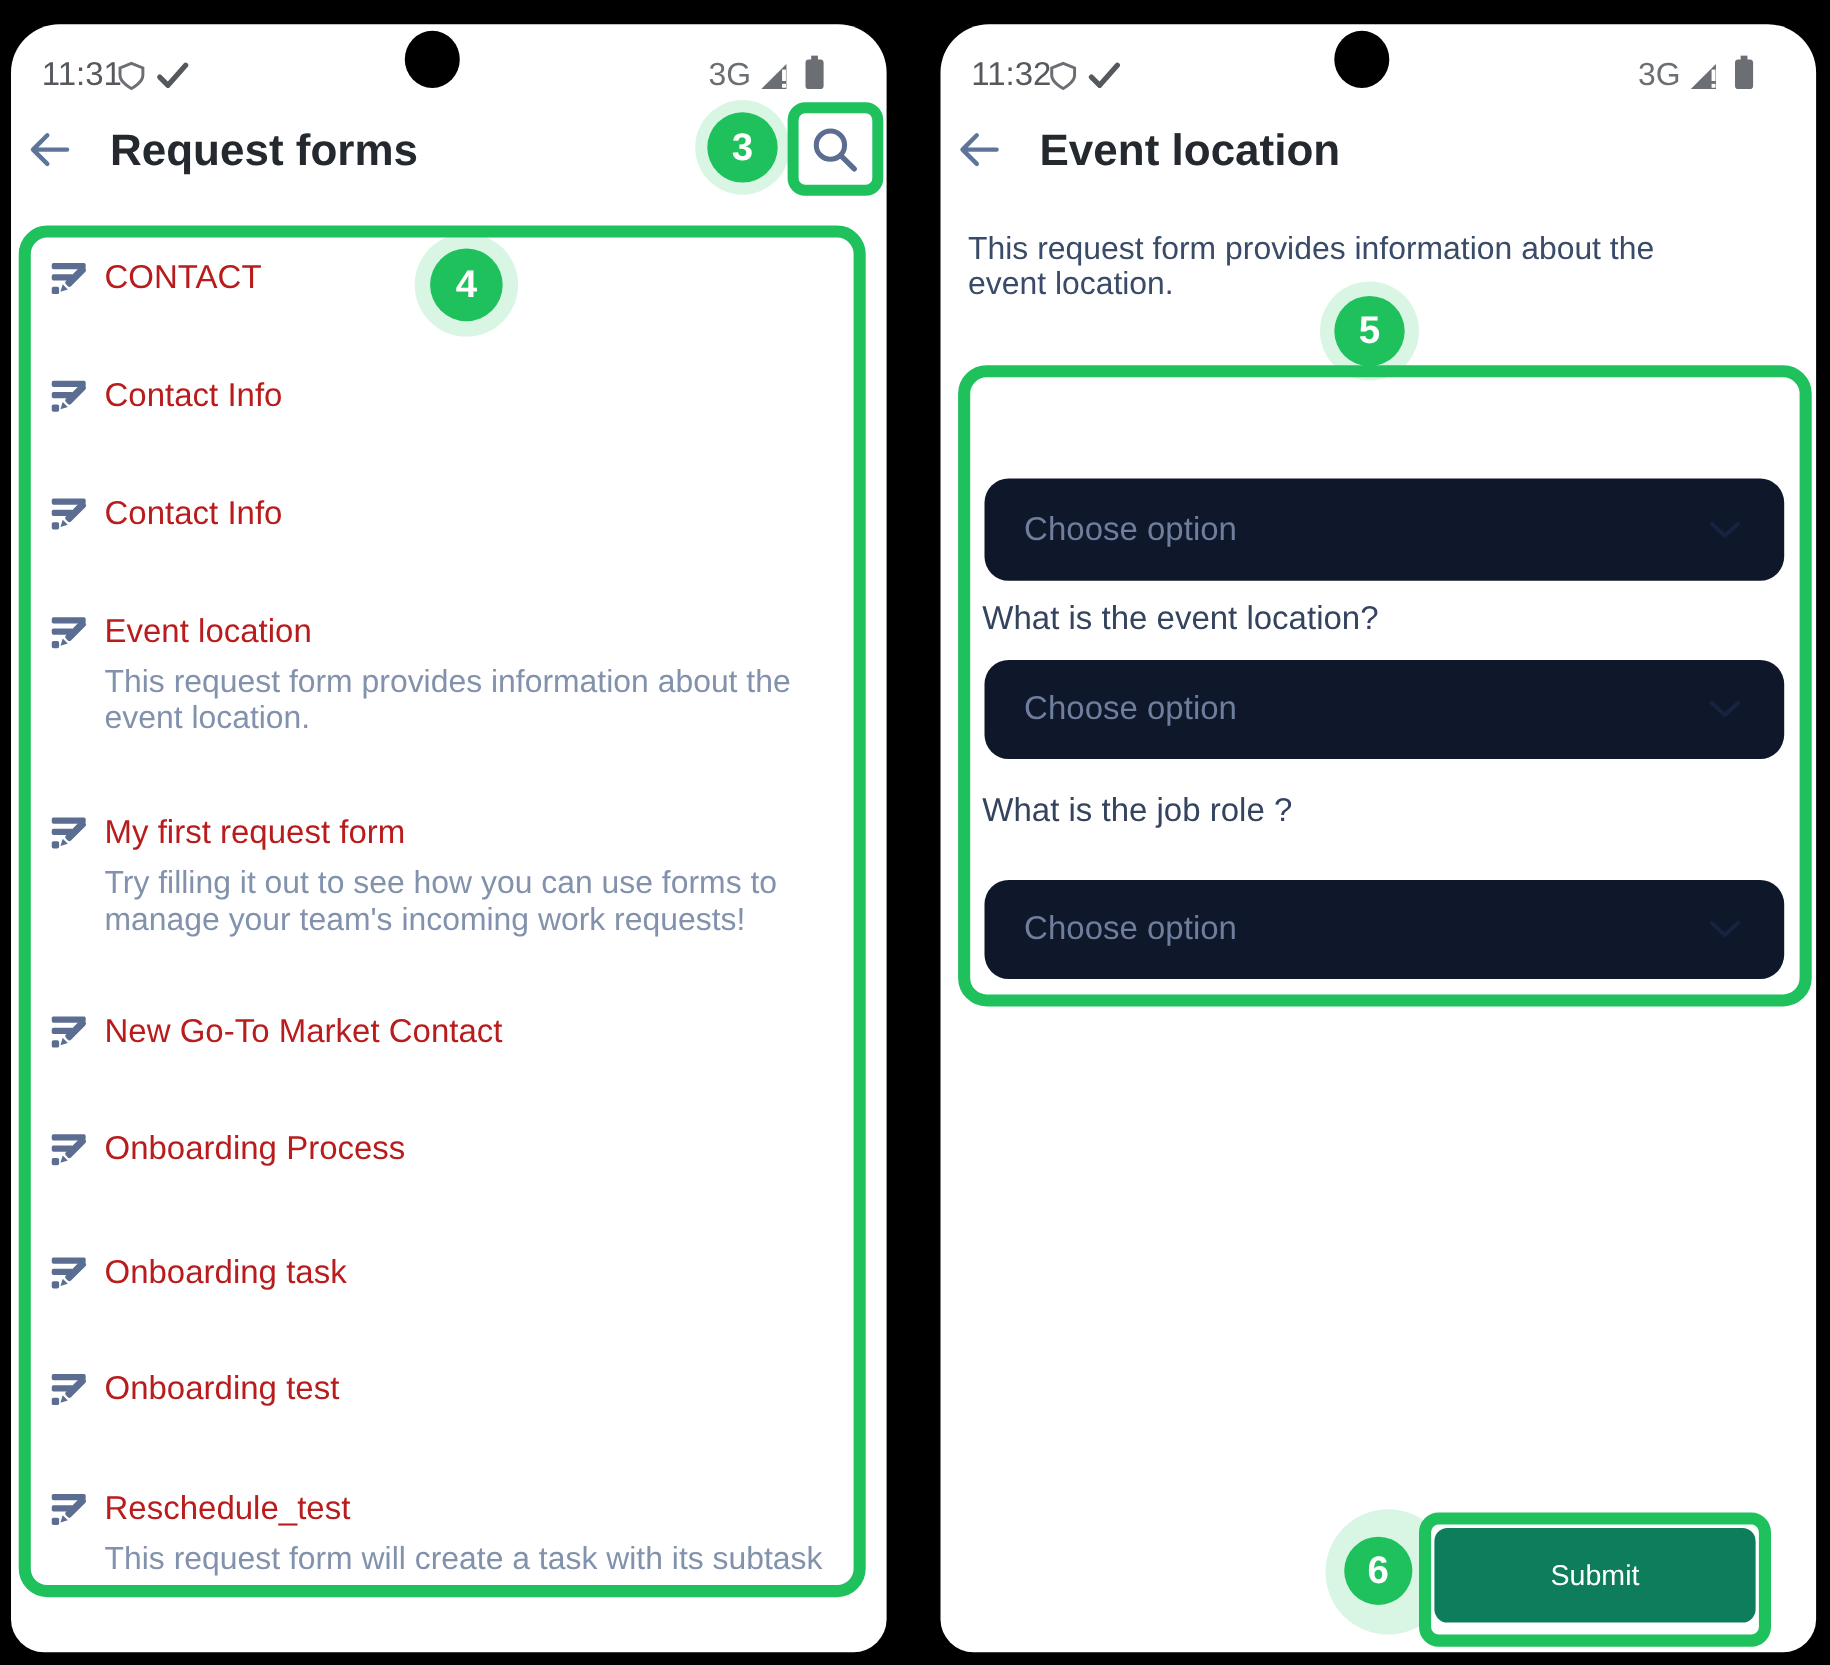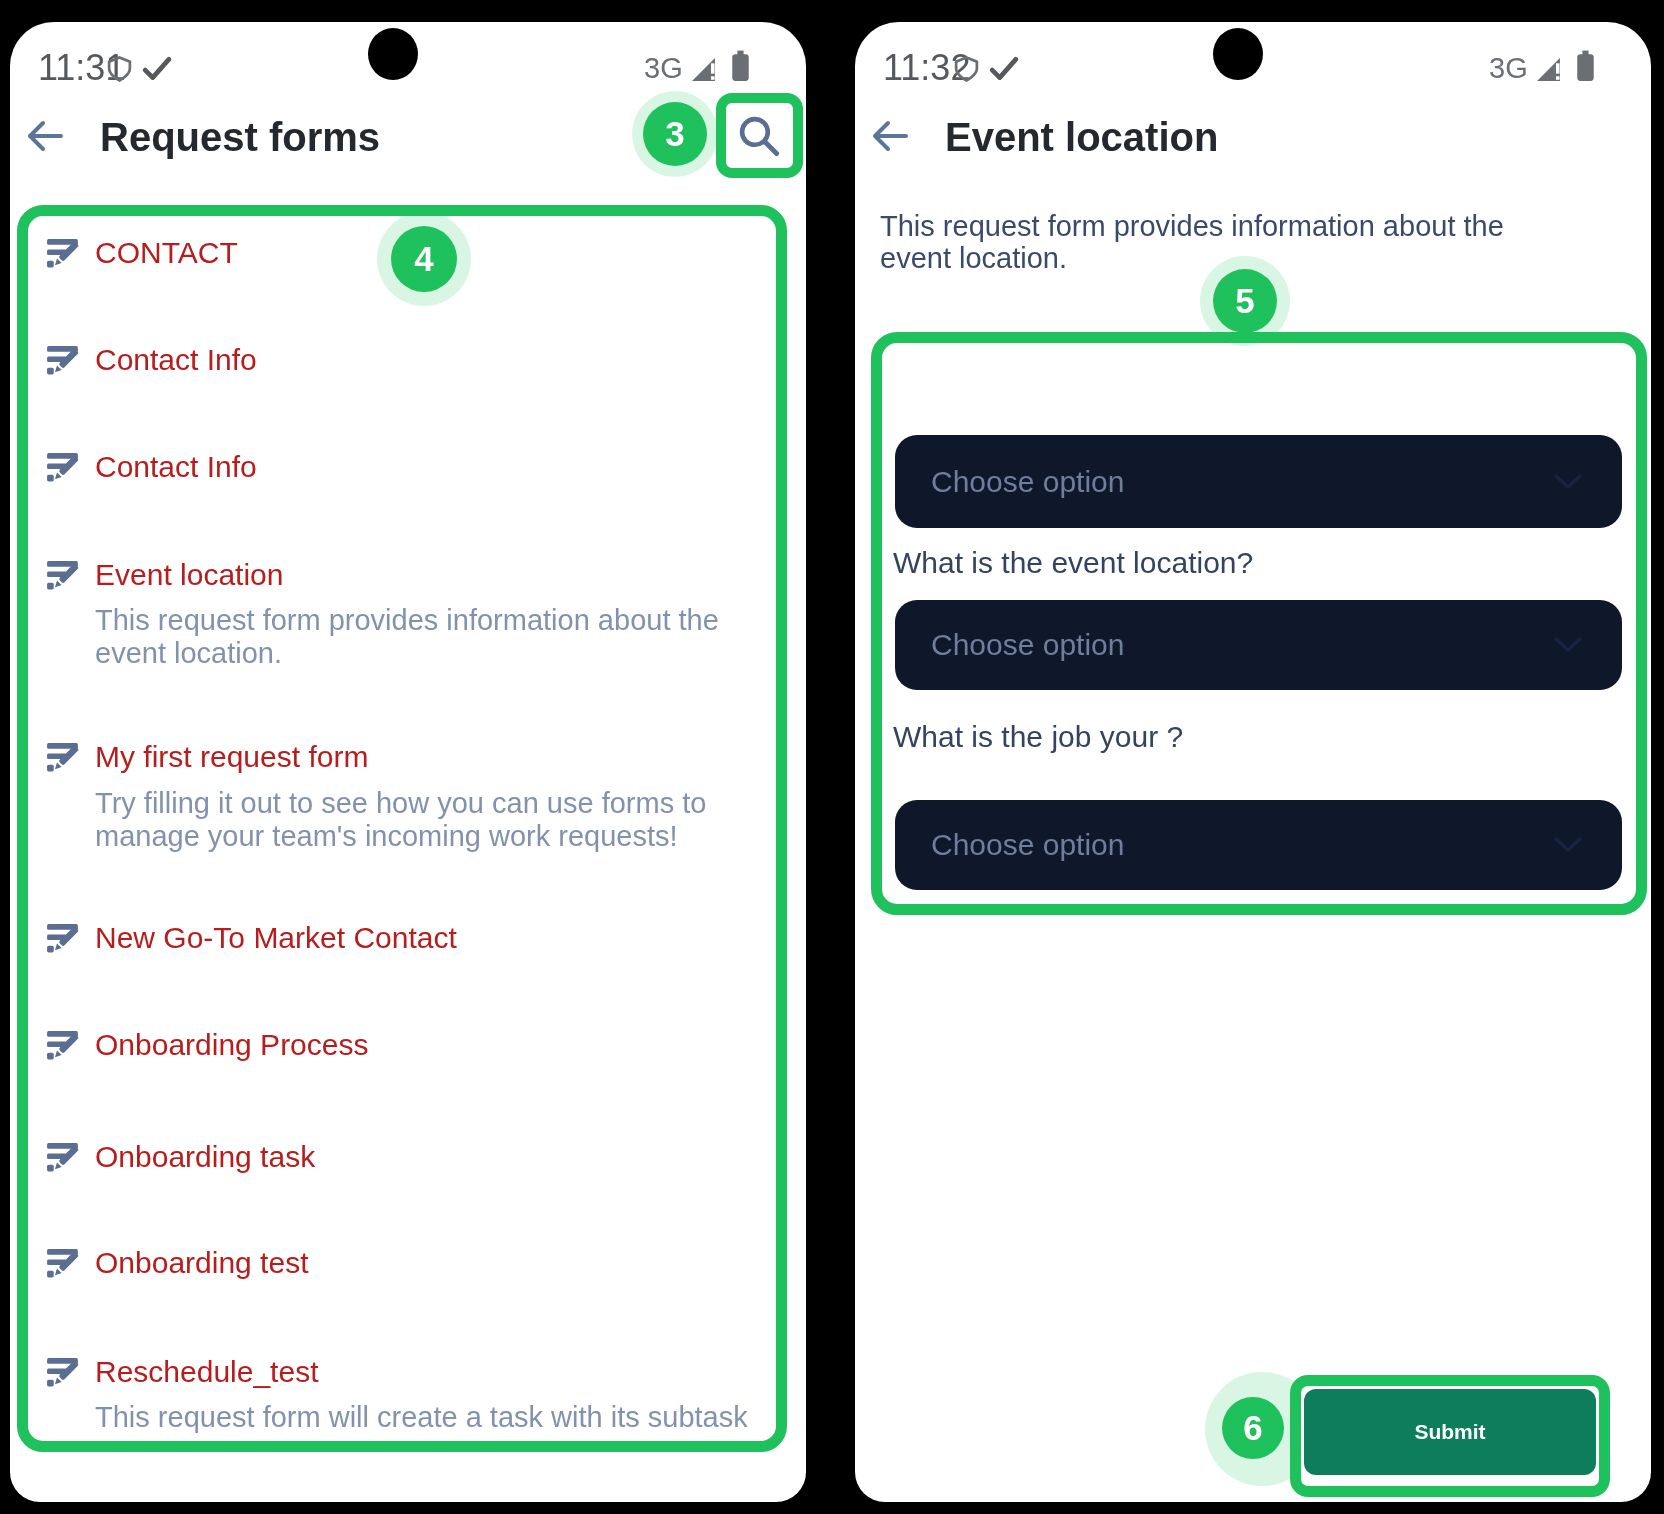--- a/index.html
+++ b/index.html
@@ -8,21 +8,21 @@
     font-family:"Liberation Sans","DejaVu Sans",sans-serif;overflow:hidden;
   }
   .phone{
     position:absolute;top:22px;width:796px;height:1480px;background:#fff;
     border-radius:44px 44px 30px 30px;overflow:hidden;
   }
   #phone-left{left:10px;}
   #phone-right{left:855px;}
   .abs{position:absolute;}
   
-  .status-time{font-size:36px;color:#55585c;left:28px;top:28px;line-height:36px;}
+  .status-time{font-size:30px;color:#55585c;left:28px;top:28px;line-height:36px;}
   .notch{left:358px;top:6px;width:50px;height:52px;background:#000;border-radius:50%;}
   .net-label{font-size:29px;color:#6b6f73;left:634px;top:29px;line-height:34px;}
   
   .back-arrow{left:16px;top:98px;width:38px;height:32px;}
   .page-title{left:90px;top:92px;font-size:40px;font-weight:700;color:#24292f;line-height:46px;}
   
   .row-title{font-size:30px;color:#b91c1c;line-height:40px;left:85px;white-space:nowrap;}
   .row-desc{font-size:29px;color:#8292ad;line-height:33px;left:85px;width:660px;}
   .row-icon{left:35px;width:37px;height:35px;}
   
@@ -31,21 +31,21 @@
     color:#fff;font-size:35px;font-weight:700;}
   .annot-rect{border-style:solid;z-index:6;pointer-events:none;box-sizing:border-box;}
   
   .screen-desc{left:25px;top:188px;width:680px;font-size:29px;color:#3a4b69;line-height:32px;}
   .q-label{left:38px;font-size:30px;color:#34435f;line-height:36px;white-space:nowrap;}
   .dropdown{left:40px;width:727px;background:#0f172a;border-radius:22px;cursor:pointer;}
   .dd-text{position:absolute;left:36px;top:50%;transform:translateY(-50%);
     font-size:30px;color:#6f7e9c;}
   .dd-chevron{position:absolute;right:40px;top:50%;transform:translateY(-50%);width:28px;height:16px;}
   .submit-btn{position:absolute;left:3px;top:3px;width:292px;height:86px;border-radius:12px;
-    display:flex;align-items:center;justify-content:center;color:#fff;font-size:21px;font-weight:700;
+    display:flex;align-items:center;justify-content:center;color:#fff;font-size:26px;font-weight:400;
     border:none;cursor:pointer;}
 </style>
 </head>
 <body>
 
 <div class="phone" id="phone-left">
 
   <div class="abs status-time">11:31</div>
   <svg class="abs" style="left:96px;top:32px" width="27" height="30" viewBox="0 0 26 26">
     <path d="M13 2 L23 6 V12.5 C23 19 13 24 13 24 C13 24 3 19 3 12.5 V6 Z" fill="none" stroke="#6b6f73" stroke-width="2.6"></path>
@@ -257,21 +257,21 @@
   </div>
 
   <div class="abs q-label" style="top:523px">What is the event location?</div>
   <div class="abs dropdown" style="top:578px;height:90px">
     <span class="dd-text">Choose option</span>
     <svg class="dd-chevron" viewBox="0 0 28 16">
       <path d="M2 2 L14 13 L26 2" fill="none" stroke="#16243f" stroke-width="3.6" stroke-linecap="round" stroke-linejoin="round"></path>
     </svg>
   </div>
 
-  <div class="abs q-label" style="top:697px">What is the job your ?</div>
+  <div class="abs q-label" style="top:697px">What is the job role ?</div>
   <div class="abs dropdown" style="top:778px;height:90px">
     <span class="dd-text">Choose option</span>
     <svg class="dd-chevron" viewBox="0 0 28 16">
       <path d="M2 2 L14 13 L26 2" fill="none" stroke="#16243f" stroke-width="3.6" stroke-linecap="round" stroke-linejoin="round"></path>
     </svg>
   </div>
 
   <div class="abs halo" style="left:350px;top:1350px;width:114px;height:114px"></div>
   <div class="abs annot-rect" style="left:435px;top:1353px;width:320px;height:122px;border-width:11px;border-color:#1fc15c;border-radius:18px;background:#fff">
     <button class="submit-btn" style="background:#0d7d5c">Submit</button>

